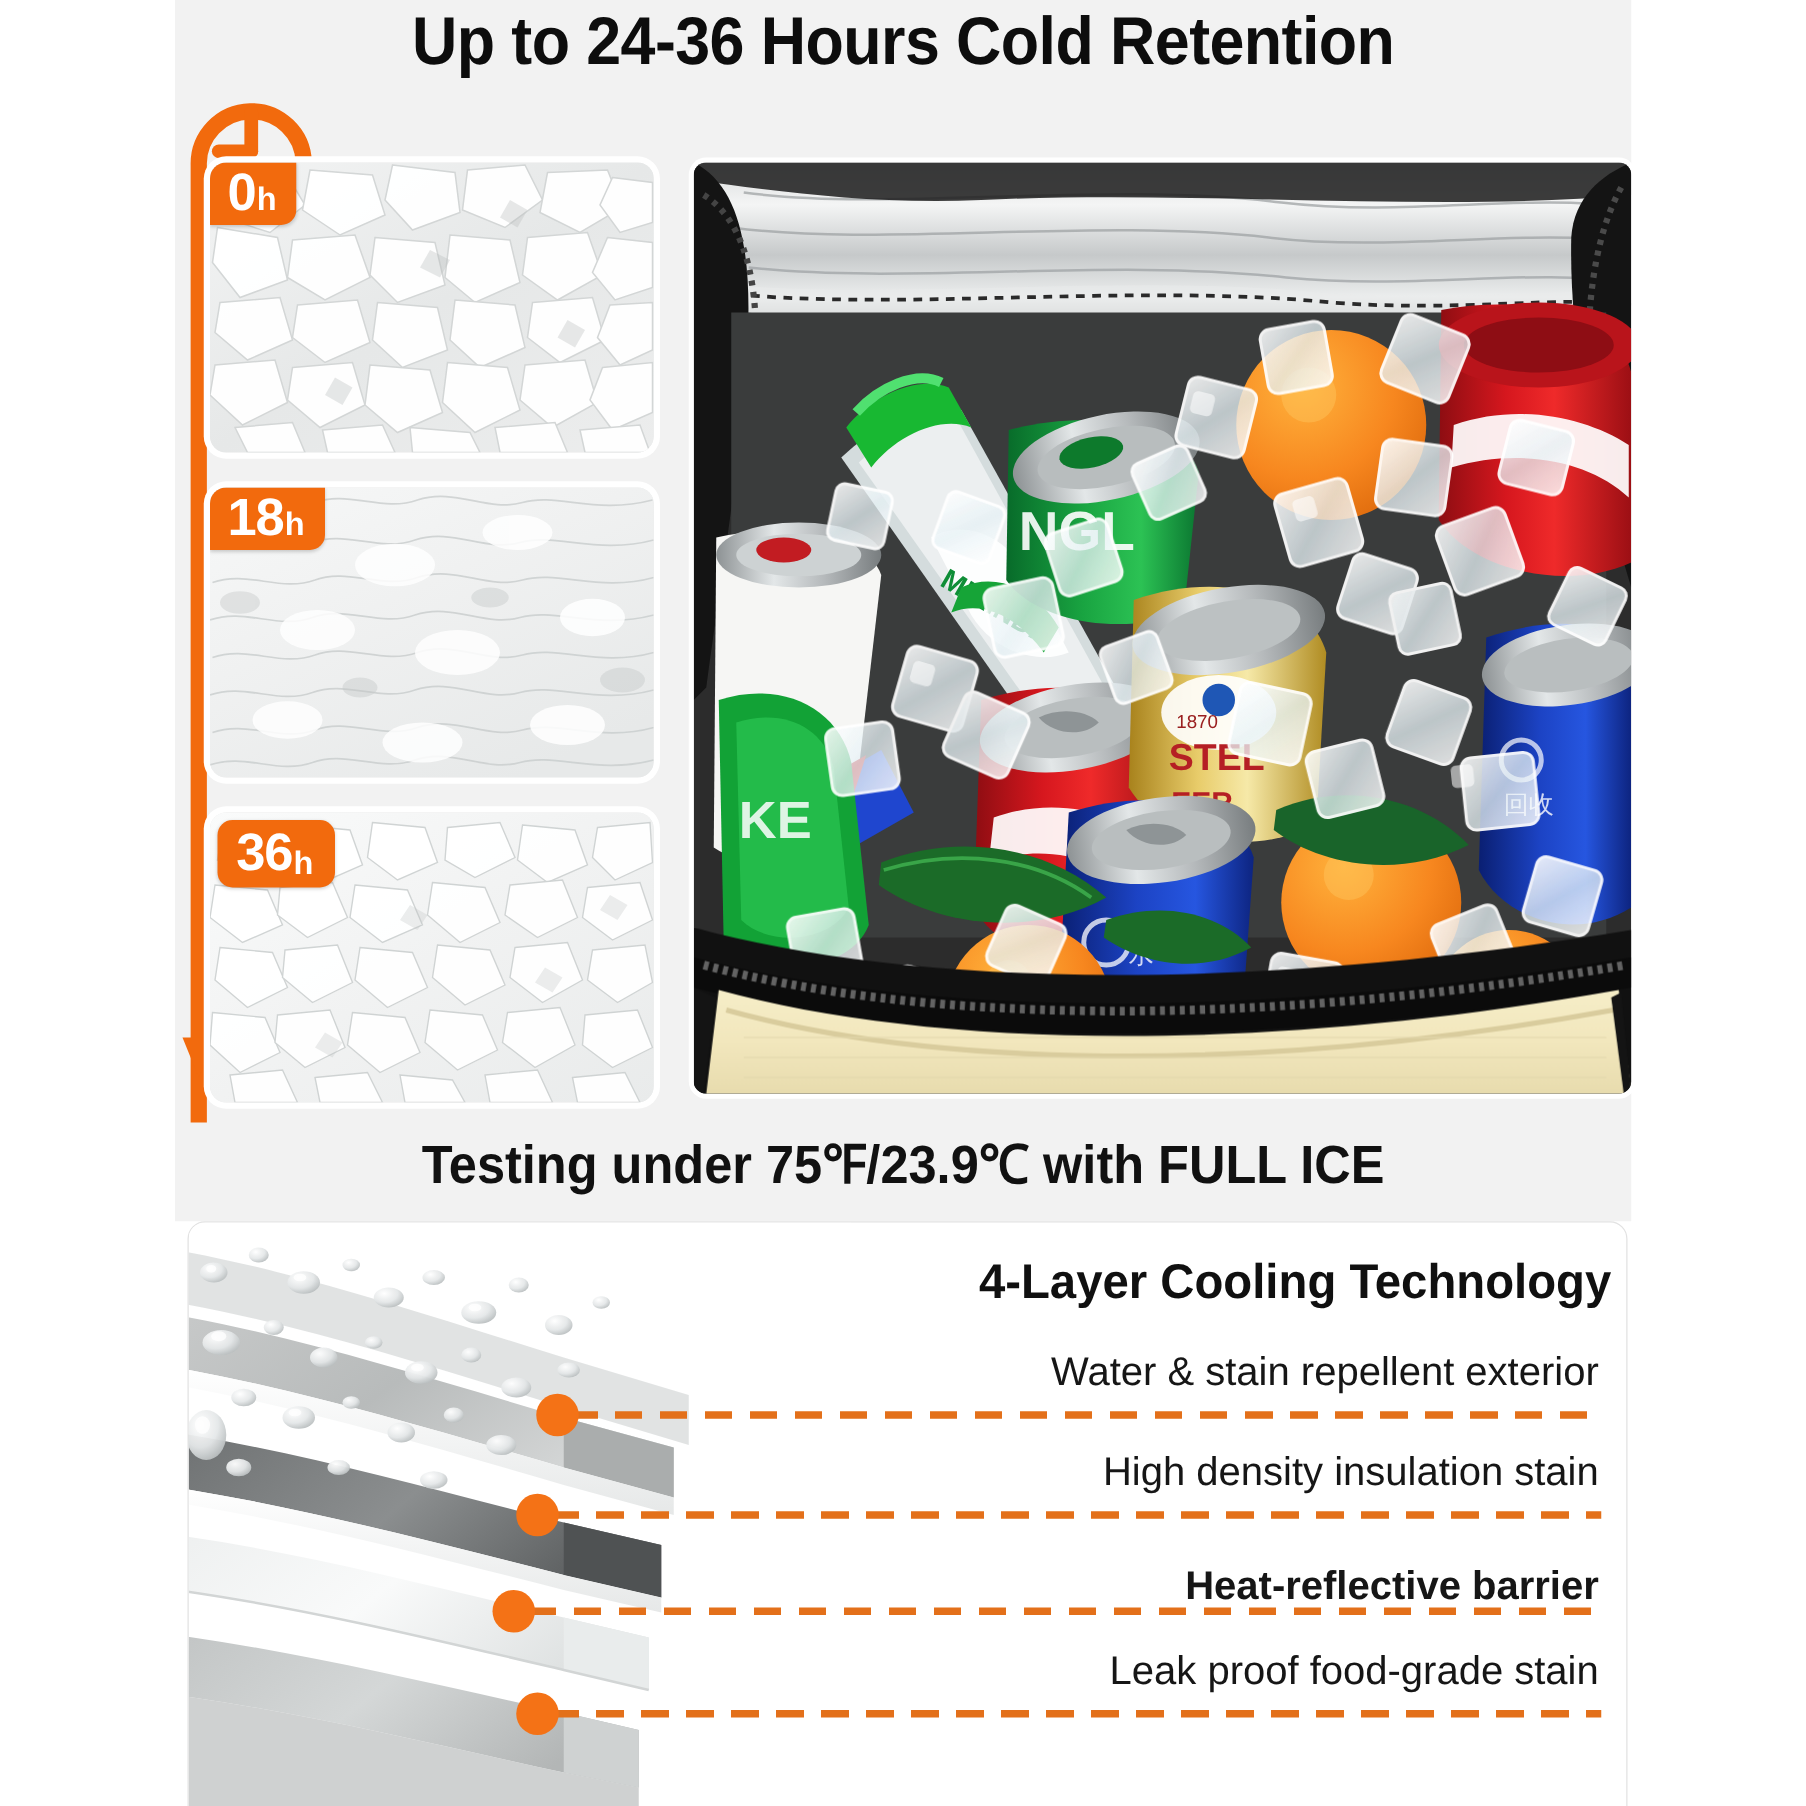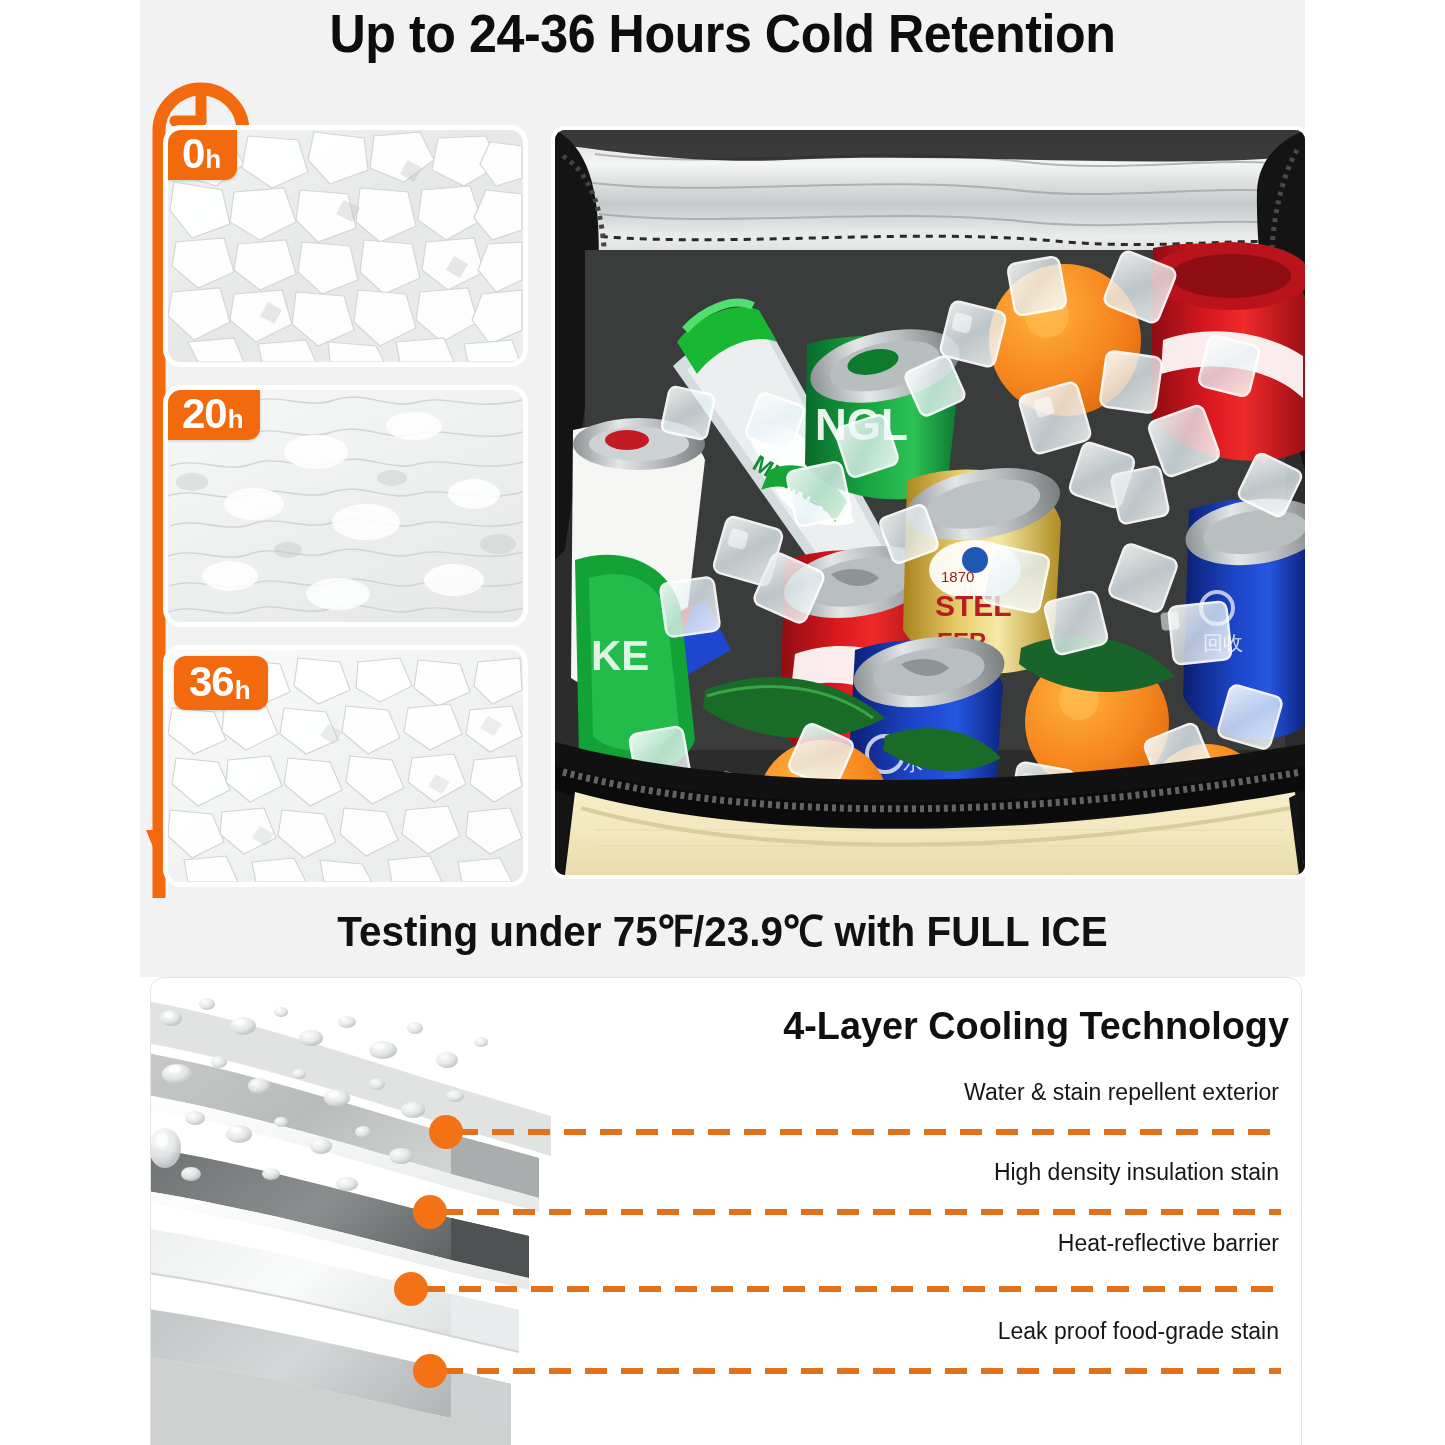--- a/index.html
+++ b/index.html
@@ -85,25 +85,25 @@
 
   .tech-title{
     position:absolute;left:560px;top:24px;width:578px;height:48px;
     display:flex;align-items:center;justify-content:flex-end;
     font-weight:bold;font-size:39px;color:#101010;white-space:nowrap;
     transform:scaleX(0.97);transform-origin:right center;
   }
 
   .layer-label{
     position:absolute;right:22px;
-    font-size:23px;color:#161616;white-space:nowrap;text-align:right;
+    font-size:32px;color:#161616;white-space:nowrap;text-align:right;
   }
   .ll0{top:101px;}
   .ll1{top:181px;}
-  .ll2{top:252px;}
+  .ll2{top:272px;font-weight:bold;}
   .ll3{top:340px;}
 
   .dash{
     position:absolute;height:6px;
     background-image:repeating-linear-gradient(to right,#e3701a 0 22px,rgba(0,0,0,0) 22px 36px);
   }
   .d0{left:305px;right:20px;top:151px;}
   .d1{left:290px;right:20px;top:231px;}
   .d2{left:272px;right:20px;top:308px;}
   .d3{left:290px;right:20px;top:390px;}
@@ -230,21 +230,21 @@
           </g>
           <g fill="#c2c6c6" opacity="0.4">
             <ellipse cx="24" cy="92" rx="16" ry="9"></ellipse>
             <ellipse cx="330" cy="154" rx="18" ry="10"></ellipse>
             <ellipse cx="120" cy="160" rx="14" ry="8"></ellipse>
             <ellipse cx="224" cy="88" rx="15" ry="8"></ellipse>
           </g>
         </svg>
       </div>
       <div class="badge">
-        <span class="big">20</span>
+        <span class="big">18</span>
           <span class="sml">h</span>
       </div>
     </div>
 
     <div class="ice-card">
       <div class="tex">
         <svg width="355" height="232" viewBox="0 0 355 232" preserveAspectRatio="none">
           <defs>
             <linearGradient id="icebg2" x1="0" y1="0" x2="1" y2="1">
               <stop offset="0" stop-color="#fafbfb"></stop>

